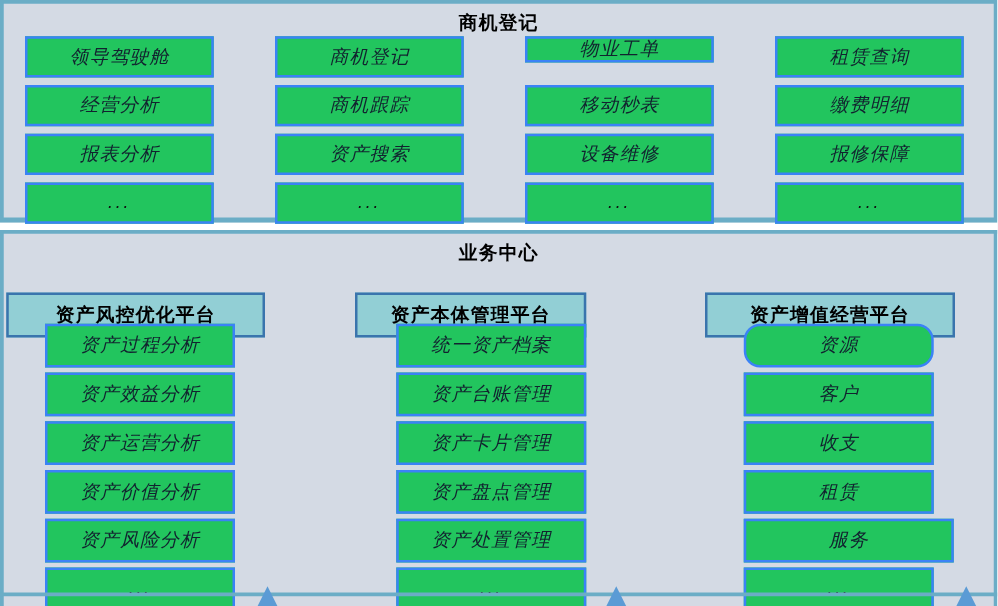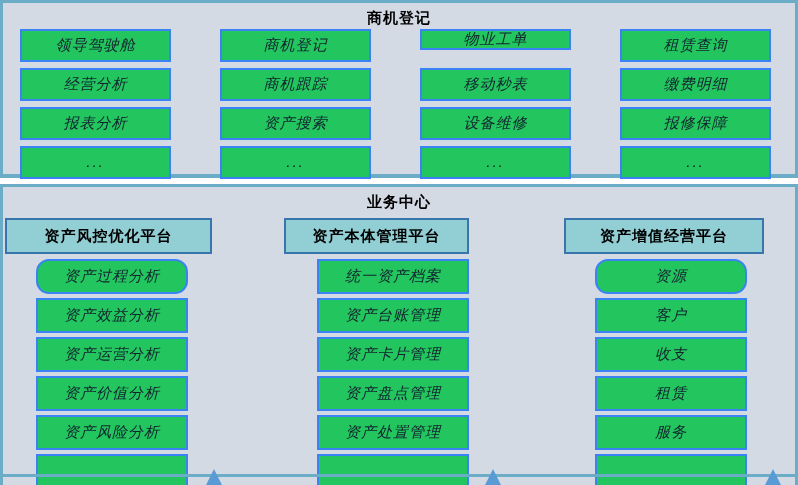--- a/index.html
+++ b/index.html
@@ -82,20 +82,21 @@
     background: #92cfd5;
     border: 2px solid #3a74ad;
     display: flex;
     align-items: center;
     justify-content: center;
     font-size: 15px;
     font-weight: bold;
     color: #000000;
     letter-spacing: 1px;
     user-select: none;
+    margin-top: 16px;
   }
   .biz-cell { height: 35px; }
 
   
   .up-arrow {
     position: absolute;
     bottom: 0;
     width: 0;
     height: 0;
     border-left: 8px solid transparent;
@@ -142,39 +143,39 @@
         <div class="cell portal-cell" style="left: 617px; top: 65px; width: 151px; height: 33px;">缴费明细</div>
         <div class="cell portal-cell" style="left: 617px; top: 104px; width: 151px; height: 33px;">报修保障</div>
         <div class="cell portal-cell ellipsis" style="left: 617px; top: 143px; width: 151px; height: 33px;">...</div>
       </div>
   </div>
 
   <div class="section" id="business-section">
     <div class="section-title">业务中心</div>
     <div id="business-grid">
         <div class="platform-header" style="left: 2px; top: 31px; width: 207px;">资产风控优化平台</div>
-        <div class="cell biz-cell" style="left: 33px; top: 72px; width: 152px; height: 35px; border-radius: 13px;">资产过程分析</div>
+        <div class="cell biz-cell" style="left: 33px; top: 72px; width: 152px; height: 35px;">资产过程分析</div>
         <div class="cell biz-cell" style="left: 33px; top: 111px; width: 152px; height: 35px;">资产效益分析</div>
         <div class="cell biz-cell" style="left: 33px; top: 150px; width: 152px; height: 35px;">资产运营分析</div>
         <div class="cell biz-cell" style="left: 33px; top: 189px; width: 152px; height: 35px;">资产价值分析</div>
         <div class="cell biz-cell" style="left: 33px; top: 228px; width: 152px; height: 35px;">资产风险分析</div>
         <div class="cell biz-cell ellipsis" style="left: 33px; top: 267px; width: 152px; height: 35px;">...</div>
         <div class="platform-header" style="left: 281px; top: 31px; width: 185px;">资产本体管理平台</div>
         <div class="cell biz-cell" style="left: 314px; top: 72px; width: 152px; height: 35px;">统一资产档案</div>
         <div class="cell biz-cell" style="left: 314px; top: 111px; width: 152px; height: 35px;">资产台账管理</div>
         <div class="cell biz-cell" style="left: 314px; top: 150px; width: 152px; height: 35px;">资产卡片管理</div>
         <div class="cell biz-cell" style="left: 314px; top: 189px; width: 152px; height: 35px;">资产盘点管理</div>
         <div class="cell biz-cell" style="left: 314px; top: 228px; width: 152px; height: 35px;">资产处置管理</div>
         <div class="cell biz-cell ellipsis" style="left: 314px; top: 267px; width: 152px; height: 35px;">...</div>
         <div class="platform-header" style="left: 561px; top: 31px; width: 200px;">资产增值经营平台</div>
         <div class="cell biz-cell" style="left: 592px; top: 72px; width: 152px; height: 35px; border-radius: 13px;">资源</div>
         <div class="cell biz-cell" style="left: 592px; top: 111px; width: 152px; height: 35px;">客户</div>
         <div class="cell biz-cell" style="left: 592px; top: 150px; width: 152px; height: 35px;">收支</div>
         <div class="cell biz-cell" style="left: 592px; top: 189px; width: 152px; height: 35px;">租赁</div>
-        <div class="cell biz-cell" style="left: 592px; top: 228px; width: 152px; height: 35px;">服务</div>
+        <div class="cell biz-cell" style="left: 592px; top: 228px; width: 168px; height: 35px;">服务</div>
         <div class="cell biz-cell ellipsis" style="left: 592px; top: 267px; width: 152px; height: 35px;">...</div>
       </div>
   </div>
 
   <div id="connectors">
       <div class="bottom-rule"></div>
       <div class="arrow-stem" style="left: 211px;"></div>
       <div class="up-arrow" style="left: 206px;"></div>
       <div class="arrow-stem" style="left: 490px;"></div>
       <div class="up-arrow" style="left: 485px;"></div>

